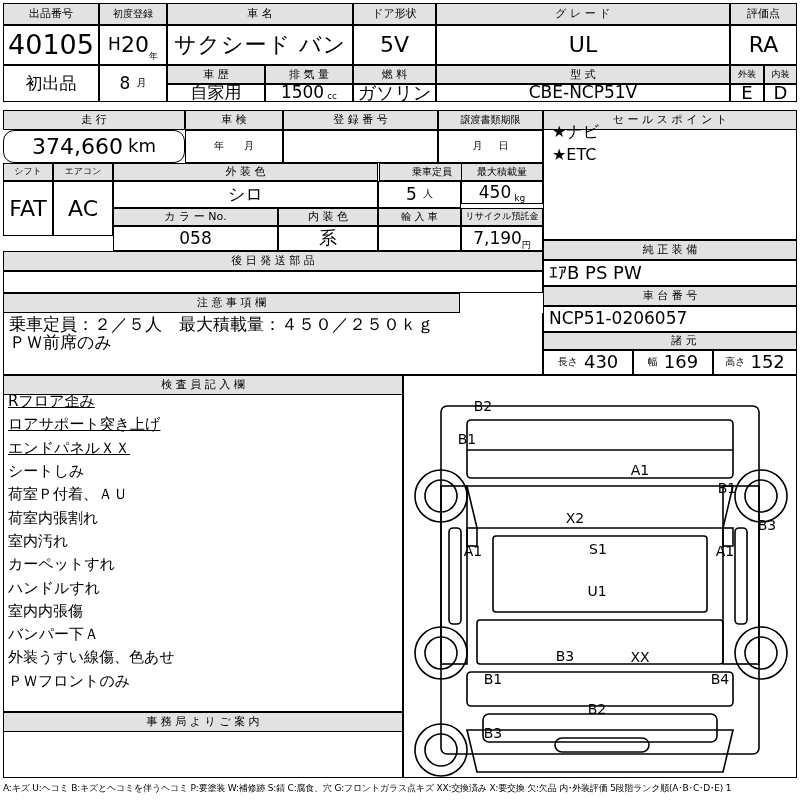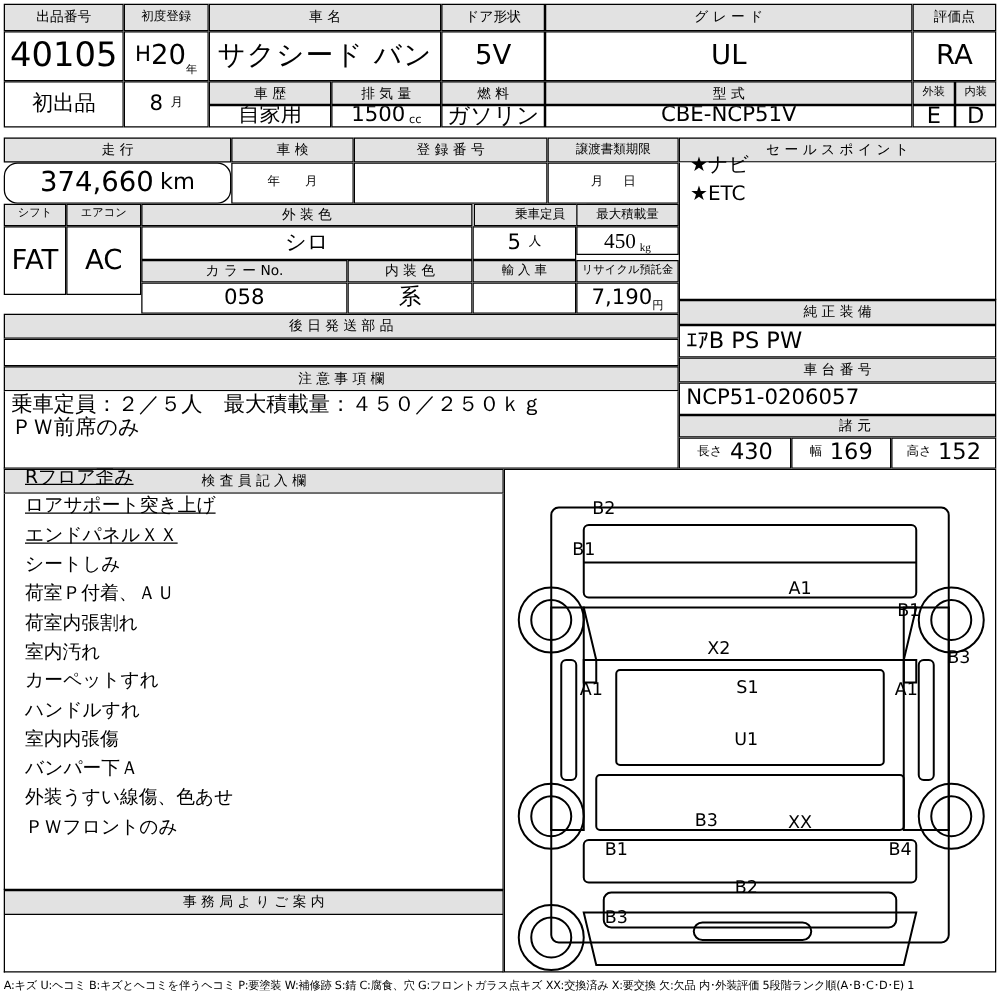--- a/index.html
+++ b/index.html
@@ -31,26 +31,25 @@
   .lbl-s { font-size: 10px; }
   .lbl-xs { font-size: 9px; }
   .val-xl { font-size: 27px; }
   .val-l { font-size: 22px; }
   .val-m { font-size: 17px; }
   .val-s { font-size: 18px; }
   .left { justify-content: flex-start; padding-left: 5px; text-align: left; }
   .wide { letter-spacing: 1px; }
   #inspect-list {
     position: absolute;
-    left: 3px; top: 370px;
+    left: 3px; top: 390px;
     width: 390px;
     font-size: 15px;
     line-height: 1.555;
     padding-left: 5px;
-    margin-left: 12px;
   }
   #inspect-list div { white-space: nowrap; }
   #sales-list {
     position: absolute;
     left: 546px; top: 120px;
     width: 246px;
     font-size: 16px;
     line-height: 1.45;
     padding-left: 6px;
   }
@@ -153,21 +152,21 @@
   <div class="bx hdr lbl" style="left:113px;top:163px;width:265px;height:18px;">外 装 色</div>
   <div class="bx val-m" style="left:113px;top:181px;width:265px;height:27px;">シロ</div>
 
   <div class="bx hdr lbl-s" style="left:379px;top:163px;width:90px;height:18px;padding-left:16px;">乗車定員</div>
   <div class="bx" style="left:378px;top:181px;width:83px;height:27px;">
     <span class="val-m">5</span>
     <span class="lbl-s" style="padding-left:6px;">人</span>
   </div>
 
   <div class="bx hdr lbl-s" style="left:461px;top:163px;width:82px;height:18px;">最大積載量</div>
-  <div class="bx" style="left:461px;top:181px;width:82px;height:23px;font-family:Liberation Serif, serif;">
+  <div class="bx" style="left:461px;top:181px;width:82px;height:23px;">
     <span class="val-m">450</span>
     <span class="lbl-xs" style="padding-left:3px;align-self:flex-end;">kg</span>
   </div>
 
   <div class="bx hdr lbl" style="left:113px;top:208px;width:165px;height:18px;">カ ラ ー No.</div>
   <div class="bx val-m" style="left:113px;top:226px;width:165px;height:25px;">058</div>
 
   <div class="bx hdr lbl" style="left:278px;top:208px;width:100px;height:18px;">内 装 色</div>
   <div class="bx val-s" style="left:278px;top:226px;width:100px;height:25px;">系</div>
 
@@ -179,21 +178,21 @@
     <span class="val-m">7,190</span>
     <span class="lbl-xs" style="align-self:flex-end;">円</span>
   </div>
 
   <div class="bx hdr lbl" style="left:3px;top:251px;width:540px;height:20px;">後 日 発 送 部 品</div>
   <div class="bx" style="left:3px;top:271px;width:540px;height:22px;"></div>
 
   <div class="bx hdr lbl" style="left:543px;top:240px;width:254px;height:20px;">純 正 装 備</div>
   <div class="bx val-s left" style="left:543px;top:260px;width:254px;height:26px;">ｴｱB PS PW</div>
 
-  <div class="bx hdr lbl" style="left:3px;top:293px;width:540px;height:20px;">注 意 事 項 欄</div>
+  <div class="bx hdr lbl" style="left:3px;top:293px;width:457px;height:20px;">注 意 事 項 欄</div>
   <div class="bx" style="left:3px;top:313px;width:540px;height:62px;border-top:none;flex-direction:column;align-items:flex-start;justify-content:flex-start;padding:3px 0 0 5px;">
     <span style="font-size:17px;">乗車定員：２／５人　最大積載量：４５０／２５０ｋｇ</span>
     <span style="font-size:17px;">ＰＷ前席のみ</span>
   </div>
 
   <div class="bx hdr lbl" style="left:543px;top:286px;width:254px;height:20px;">車 台 番 号</div>
   <div class="bx val-m left" style="left:543px;top:306px;width:254px;height:26px;">NCP51-0206057</div>
 
   <div class="bx hdr lbl" style="left:543px;top:332px;width:254px;height:18px;padding-left:28px;">諸 元</div>
   <div class="bx" style="left:543px;top:350px;width:90px;height:25px;">

